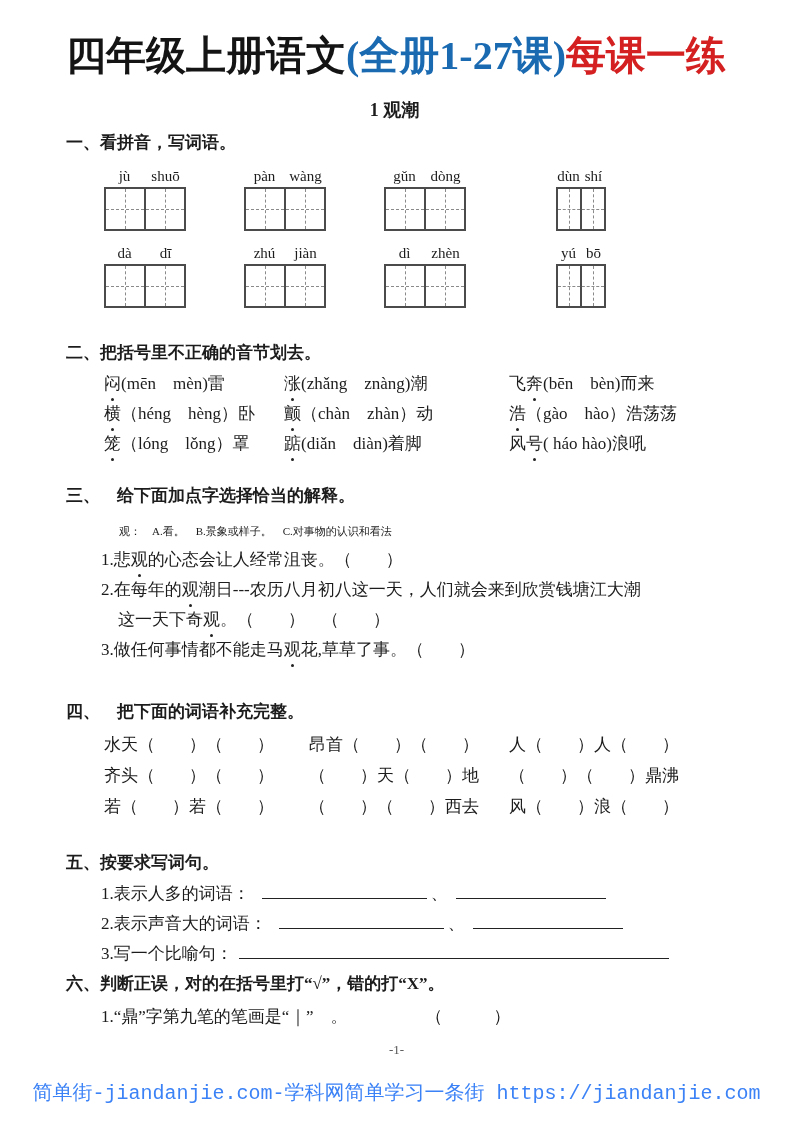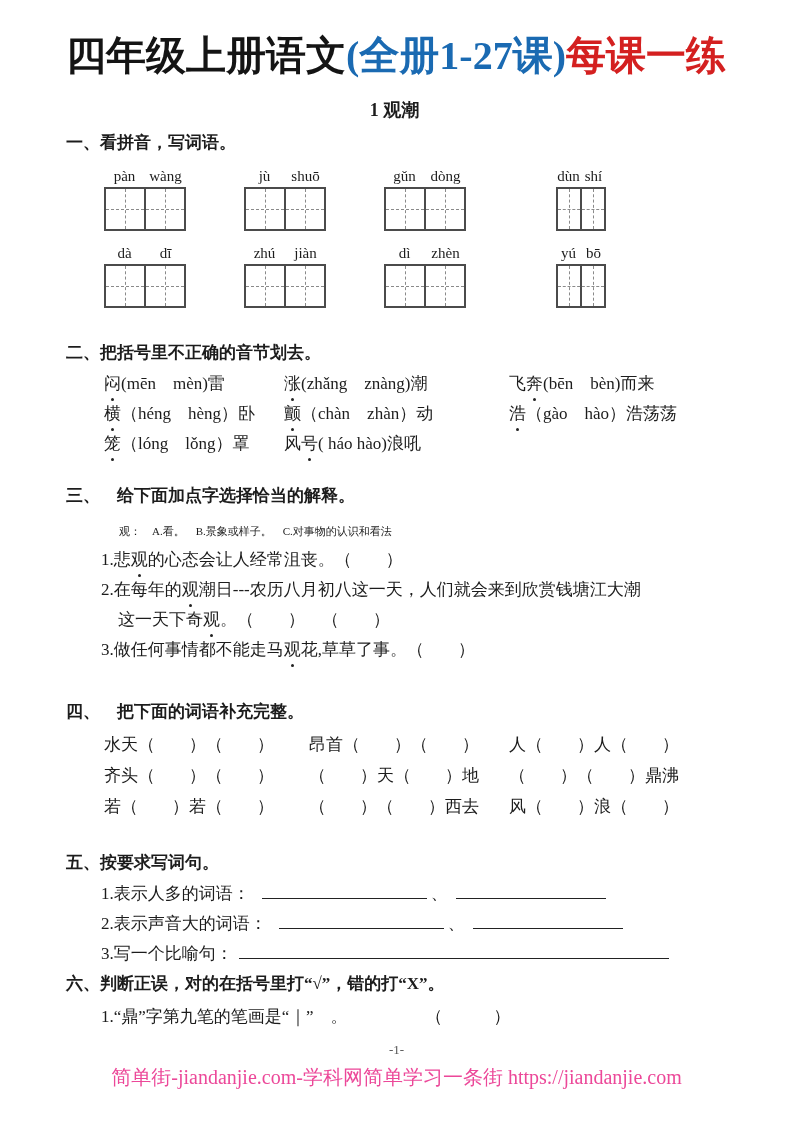--- a/index.html
+++ b/index.html
@@ -125,56 +125,56 @@
     position: absolute;
     left: 0; right: 0;
     bottom: 64px;
     text-align: center;
     font-size: 13px;
     color: #555555;
   }
   .site-line {
     position: absolute;
     left: 0; right: 0;
-    bottom: 31px;
+    bottom: 16px;
     text-align: center;
     font-size: 20px;
-    color: #ec4899;
-    font-family: Liberation Serif, serif;
+    color: #3b82f6;
+    font-family: Liberation Mono, monospace;
   }
 </style>
 </head>
 <body>
 
 <div class="page">
   <div class="content">
 
     <h1 class="main-title">
       <span style="color: rgb(20, 20, 20);">四年级上册语文</span><span style="color: rgb(26, 106, 178);">(全册1-27课)</span><span style="color: rgb(212, 32, 32);">每课一练</span>
     </h1>
 
     <div class="lesson-title">1 观潮</div>
 
     <div class="sec-heading mt-sec1">一、看拼音，写词语。</div>
     <div id="pinyin-rows">
         <div class="pinyin-row">
           <div class="pyu">
             <div class="py">
+              <span class="syl">jù</span>
+              <span class="syl">shuō</span>
+            </div>
+            <div class="wgrid">
+              <div class="cell"></div>
+              <div class="cell"></div>
+            </div>
+          </div>
+          <div class="pyu">
+            <div class="py">
               <span class="syl">pàn</span>
               <span class="syl">wàng</span>
-            </div>
-            <div class="wgrid">
-              <div class="cell"></div>
-              <div class="cell"></div>
-            </div>
-          </div>
-          <div class="pyu">
-            <div class="py">
-              <span class="syl">jù</span>
-              <span class="syl">shuō</span>
             </div>
             <div class="wgrid">
               <div class="cell"></div>
               <div class="cell"></div>
             </div>
           </div>
           <div class="pyu">
             <div class="py">
               <span class="syl">gǔn</span>
               <span class="syl">dòng</span>
@@ -246,20 +246,21 @@
           <span class="s2col2"><span class="zd">涨</span>(zhǎng　znàng)潮</span>
           <span class="s2col3">飞<span class="zd">奔</span>(bēn　bèn)而来</span>
         </div>
         <div class="s2row">
           <span class="s2col1"><span class="zd">横</span>（héng　hèng）卧</span>
           <span class="s2col2"><span class="zd">颤</span>（chàn　zhàn）动</span>
           <span class="s2col3"><span class="zd">浩</span>（gào　hào）浩荡荡</span>
         </div>
         <div class="s2row">
           <span class="s2col1"><span class="zd">笼</span>（lóng　lǒng）罩</span>
+          <span class="s2col2"><span class="zd">踮</span>(diǎn　diàn)着脚</span>
           <span class="s2col3">风<span class="zd">号</span>( háo hào)浪吼</span>
         </div>
       </div>
 
     <div class="sec-heading mt-sec3">三、　给下面加点字选择恰当的解释。</div>
     <div class="s3options">观：　A.看。　B.景象或样子。　C.对事物的认识和看法</div>
     <div id="meaning-items">
         <div class="s3line">1.悲<span class="zd">观</span>的心态会让人经常沮丧。（　　）</div>
         <div class="s3line">2.在每年的<span class="zd">观</span>潮日---农历八月初八这一天，人们就会来到欣赏钱塘江大潮</div>
         <div class="s3line cont">这一天下奇<span class="zd">观</span>。（　　）　（　　）</div>

